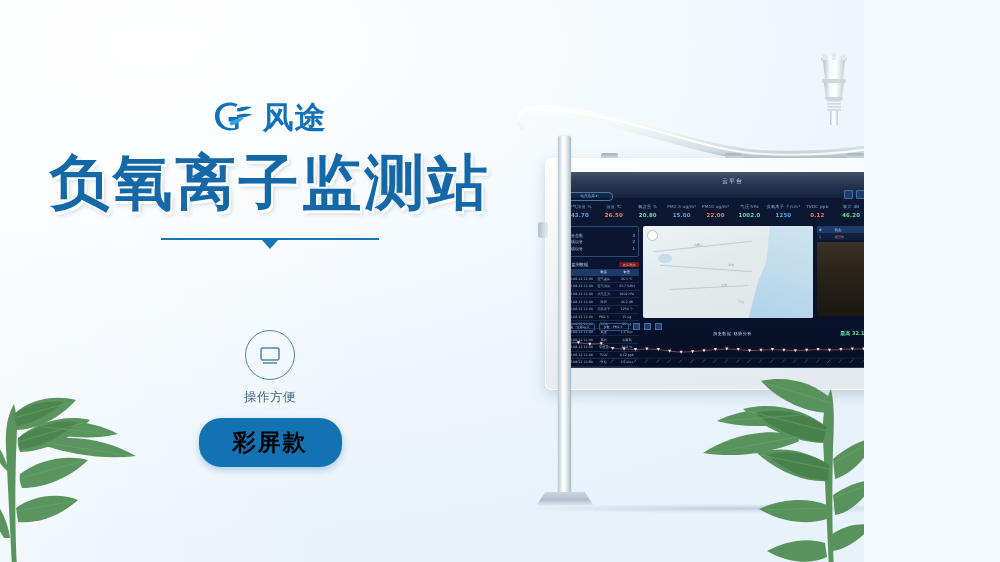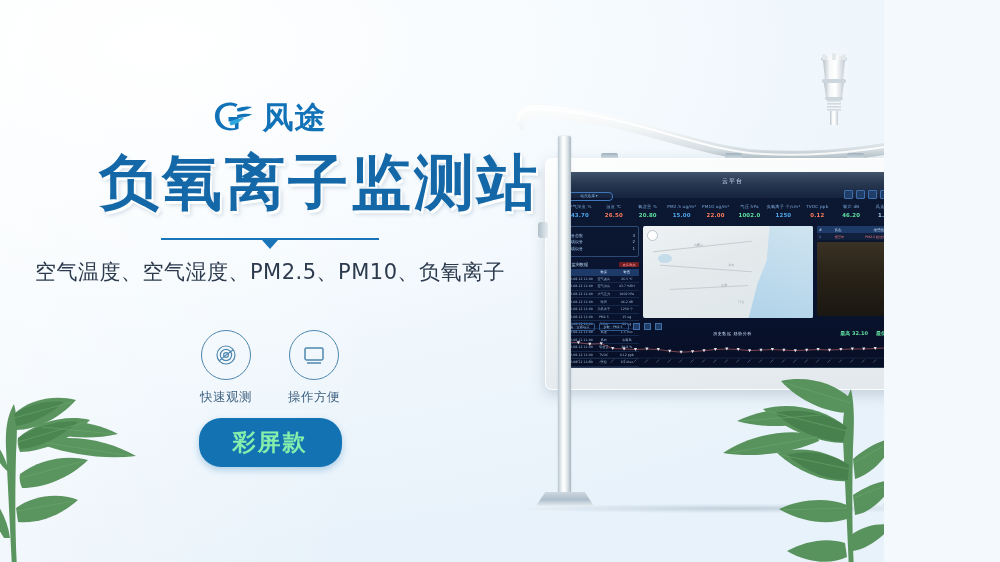--- a/index.html
+++ b/index.html
@@ -5,36 +5,35 @@
   html,body{margin:0;padding:0;}
   body{
     width:1000px;height:562px;overflow:hidden;
     font-family:"Liberation Sans","DejaVu Sans",sans-serif;
     background:#f4f9fd;
   }
   .stage{position:relative;width:864px;height:562px;overflow:hidden;
     background:
       radial-gradient(115% 90% at 18% 8%, #ffffff 0%, #f7fbfe 38%, #eef6fc 70%, #e8f2fa 100%),
       linear-gradient(180deg,#f6fbfe 0%,#eef6fc 55%,#e7f1f9 100%);
-    padding-left: 20px;
   }
   .stage::after{
     content:"";position:absolute;inset:0;pointer-events:none;
     background:linear-gradient(100deg, rgba(255,255,255,.55) 0%, rgba(255,255,255,0) 45%);
   }
 
   
   .left{position:absolute;left:0;top:0;width:540px;height:562px;z-index:6;}
 
   .logo-row{position:absolute;left:0;right:0;top:100px;display:flex;justify-content:center;align-items:center;gap:9px;}
   .logo-mark{width:40px;height:34px;display:block;}
   .logo-text{font-size:31px;font-weight:bold;color:#1272b8;letter-spacing:1px;line-height:1;
     font-family:"DejaVu Sans","Liberation Sans",sans-serif;}
 
-  .headline{position:absolute;left:0;right:0;top:152px;text-align:right;
+  .headline{position:absolute;left:0;right:0;top:152px;text-align:center;
     font-size:60px;font-weight:bold;color:#1468a8;letter-spacing:3px;line-height:1;
     font-family:"DejaVu Sans","Liberation Sans",sans-serif;
     text-shadow:2px 3px 0 rgba(255,255,255,.95), 3px 4px 4px rgba(120,150,175,.35);}
 
   .divider{position:absolute;left:0;right:0;top:238px;display:flex;justify-content:center;}
   .divider .line{position:relative;width:218px;height:2px;background:#1a74b8;}
   .divider .tri{position:absolute;left:50%;top:2px;transform:translateX(-50%);
     width:0;height:0;border-left:8px solid transparent;border-right:8px solid transparent;border-top:9px solid #1a74b8;}
 
   .sub{position:absolute;left:0;right:0;top:258px;text-align:center;
@@ -44,21 +43,21 @@
 
   .features{position:absolute;left:0;right:0;top:330px;display:flex;justify-content:center;gap:26px;}
   .feat{width:62px;text-align:center;}
   .feat .ring{width:48px;height:48px;margin:0 auto;border:1.6px solid #4f87ae;border-radius:50%;
     display:flex;align-items:center;justify-content:center;}
   .feat .ring svg{display:block;}
   .feat .cap{margin-top:9px;font-size:12.5px;color:#3c5f7e;letter-spacing:.5px;
     font-family:"DejaVu Sans","Liberation Sans",sans-serif;}
 
   .cta-wrap{position:absolute;left:0;right:0;top:418px;display:flex;justify-content:center;}
-  .cta{background:#1272b2;color:#86efac;border:none;border-radius:22px;
+  .cta{background:#1272b2;color:#000000;border:none;border-radius:22px;
     padding:9px 34px;font-size:23px;font-weight:bold;letter-spacing:2px;cursor:pointer;
     font-family:"DejaVu Sans","Liberation Sans",sans-serif;
     box-shadow:0 3px 7px rgba(18,114,178,.3);}
 
   
   .station{position:absolute;left:500px;top:40px;width:470px;height:490px;z-index:5;}
 
   .canopy{position:absolute;left:12px;top:58px;width:448px;height:62px;}
   .sensor{position:absolute;left:316px;top:12px;width:36px;height:74px;}
 
@@ -181,38 +180,25 @@
 
     <div class="headline">负氧离子监测站</div>
 
     <div class="divider">
       <div class="line">
           <div class="tri"></div>
         </div>
     </div>
 
     <div class="sub">
-      <div>空气温度、空气湿度、PM2.5、PM10、负氧离子</div>
     </div>
 
     <div class="features">
 
 
-      <div class="feat">
-        <div class="ring">
-          <svg width="24" height="24" viewBox="0 0 24 24" fill="none" stroke="#4f87ae" stroke-width="1.2">
-            <circle cx="12" cy="12" r="9"></circle>
-              <circle cx="12" cy="12" r="5.6"></circle>
-              <circle cx="12" cy="12" r="2.4"></circle>
-            <path d="M12 12 L19 7"></path>
-              <path d="M5 18 C8 15 10 14 12 12"></path>
-          </svg>
-        </div>
-        <div class="cap">快速观测</div>
-      </div>
 
       <div class="feat">
         <div class="ring">
           <svg width="24" height="24" viewBox="0 0 24 24" fill="none" stroke="#4f87ae" stroke-width="1.5">
             <rect x="3" y="5" width="18" height="12" rx="1.4"></rect>
               <path d="M5 20 H19"></path>
           </svg>
         </div>
         <div class="cap">操作方便</div>
       </div>

